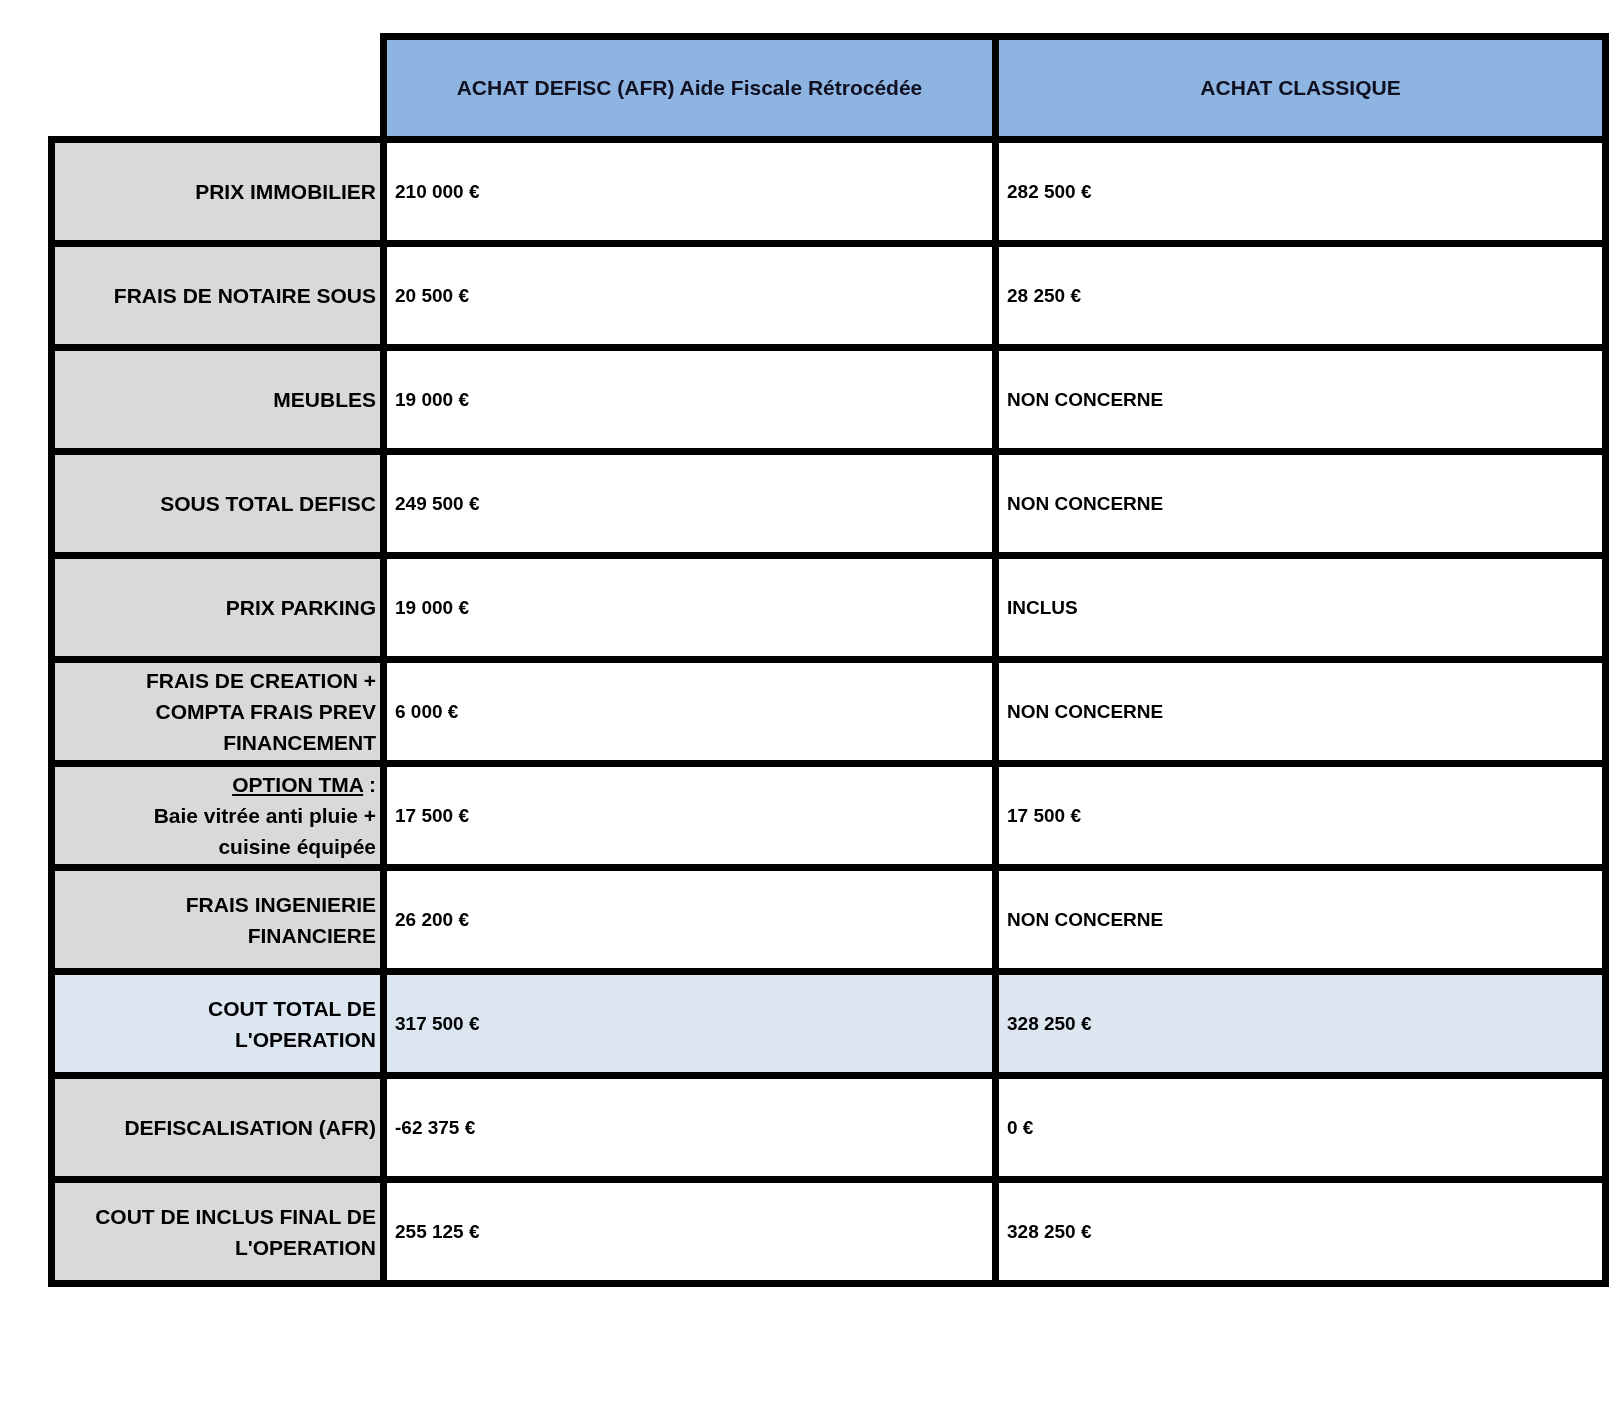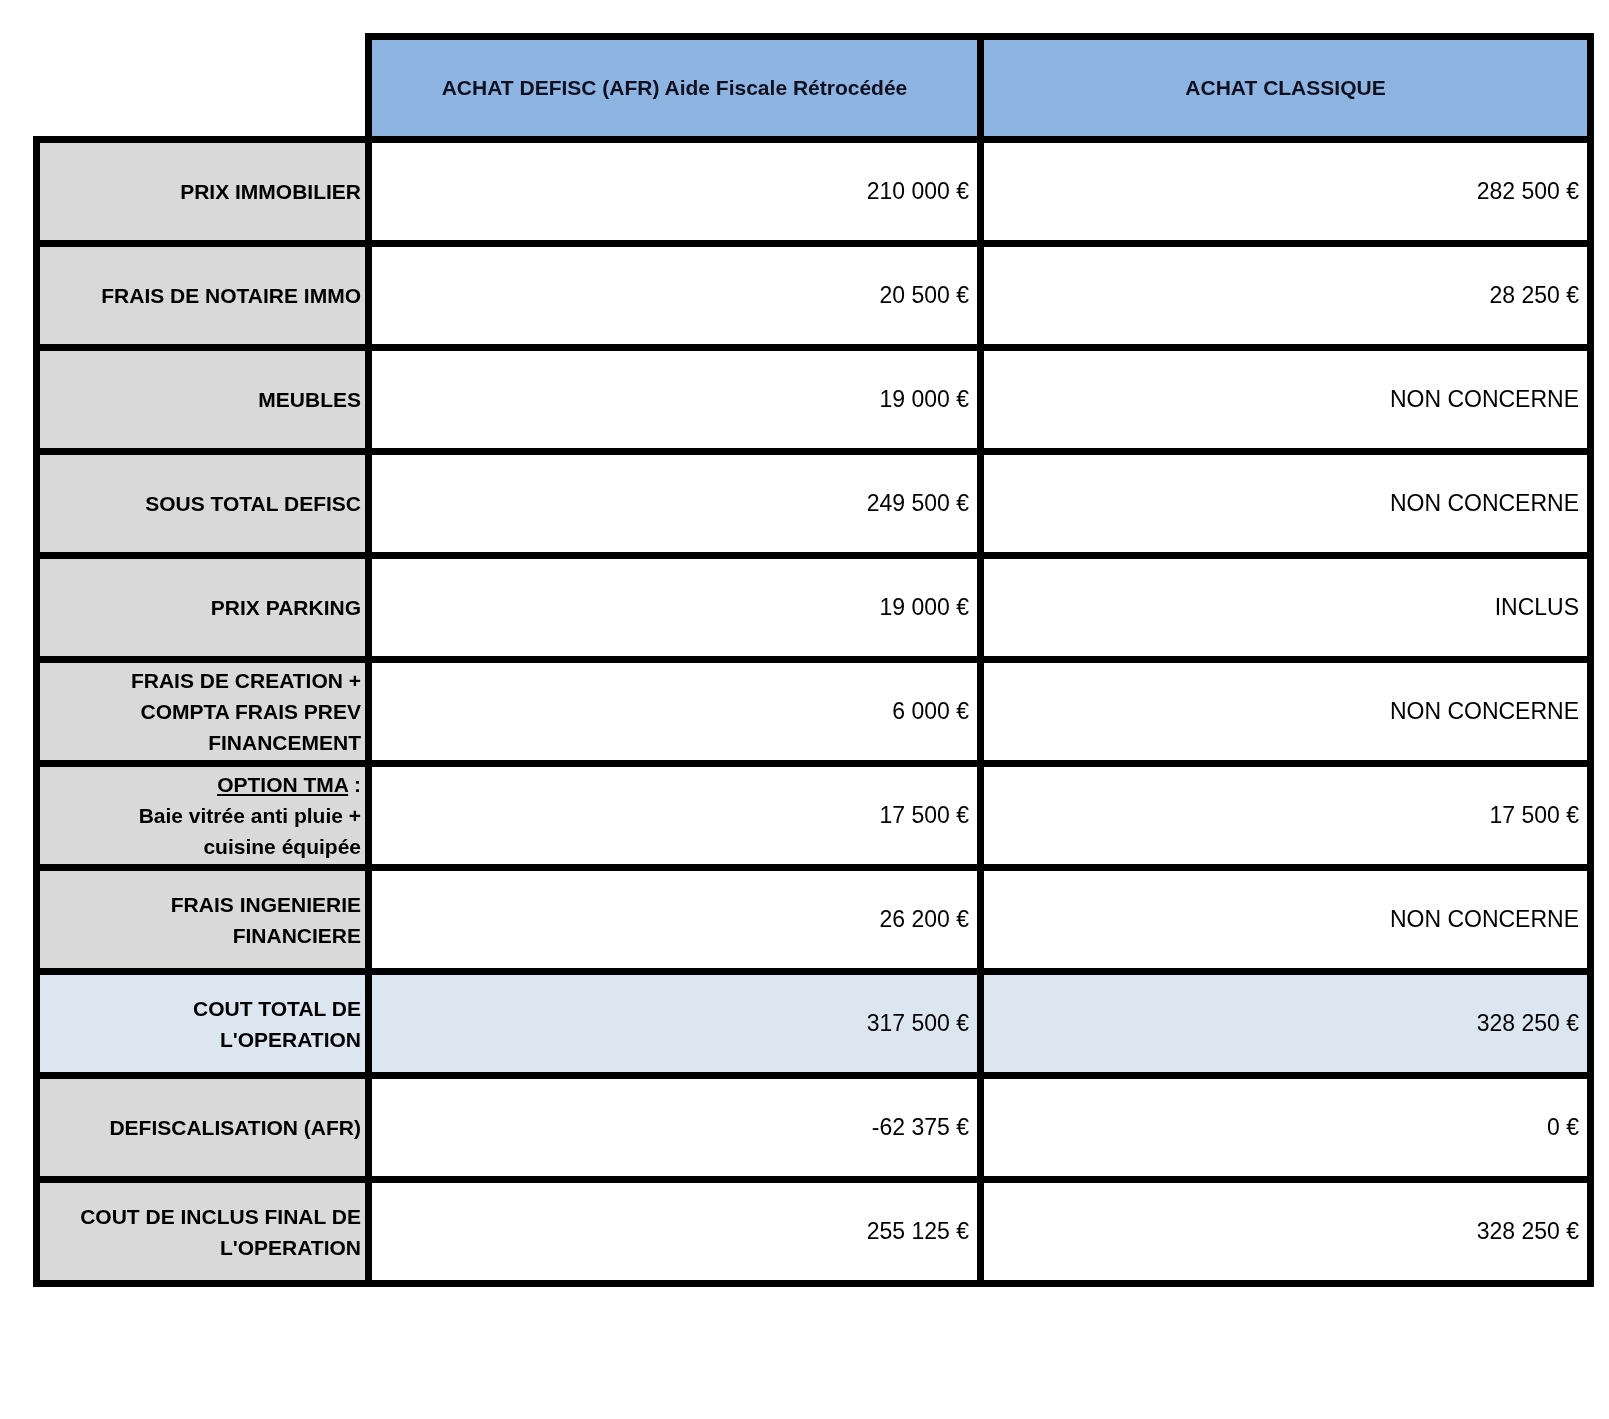--- a/index.html
+++ b/index.html
@@ -17,21 +17,21 @@
     background: #ffffff;
     font-family: "Liberation Sans", sans-serif;
   }
   body {
     width: 1609px; height: 1419px;
     position: relative;
     overflow: hidden;
   }
   .table-wrap {
     position: absolute;
-    left: 33px; top: 33px;
+    left: 48px; top: 33px;
   }
   table.comparison {
     border-collapse: collapse;
     table-layout: fixed;
   }
   col.c-label    { width: 332px; }
   col.c-defisc   { width: 612px; }
   col.c-classic  { width: 610px; }
 
   th, td { border: 7px solid var(--border); }
@@ -57,23 +57,23 @@
     font-size: 21px;
     font-weight: bold;
     text-align: right;
     vertical-align: middle;
     padding: 2px 4px 2px 3px;
     line-height: 1.48;
   }
   td.val {
     background: #ffffff;
     color: #000000;
-    font-size: 23px;
-    font-weight: normal;
-    text-align: right;
+    font-size: 19px;
+    font-weight: bold;
+    text-align: left;
     vertical-align: middle;
     white-space: nowrap;
     padding: 0 8px;
   }
   tr.hl td.val, tr.hl td.label { background: var(--highlight-bg); }
 
   .v-bold   { font-weight: bold; }
   .v-red    { font-weight: bold; color: var(--red); }
   .v-blue   { font-weight: bold; color: var(--blue); }
   .v-maroon { font-weight: bold; color: var(--maroon); }
@@ -100,21 +100,21 @@
     <tbody>
         <tr class="data-row">
     <td class="label">
             <div>PRIX IMMOBILIER</div>
           </td>
     <td class="val v-bold">210 000 €</td>
     <td class="val v-bold">282 500 €</td>
   </tr>
         <tr class="data-row">
     <td class="label">
-            <div>FRAIS DE NOTAIRE IMMO</div>
+            <div>FRAIS DE NOTAIRE SOUS</div>
           </td>
     <td class="val">20 500 €</td>
     <td class="val">28 250 €</td>
   </tr>
         <tr class="data-row">
     <td class="label">
             <div>MEUBLES</div>
           </td>
     <td class="val">19 000 €</td>
     <td class="val">NON CONCERNE</td>

